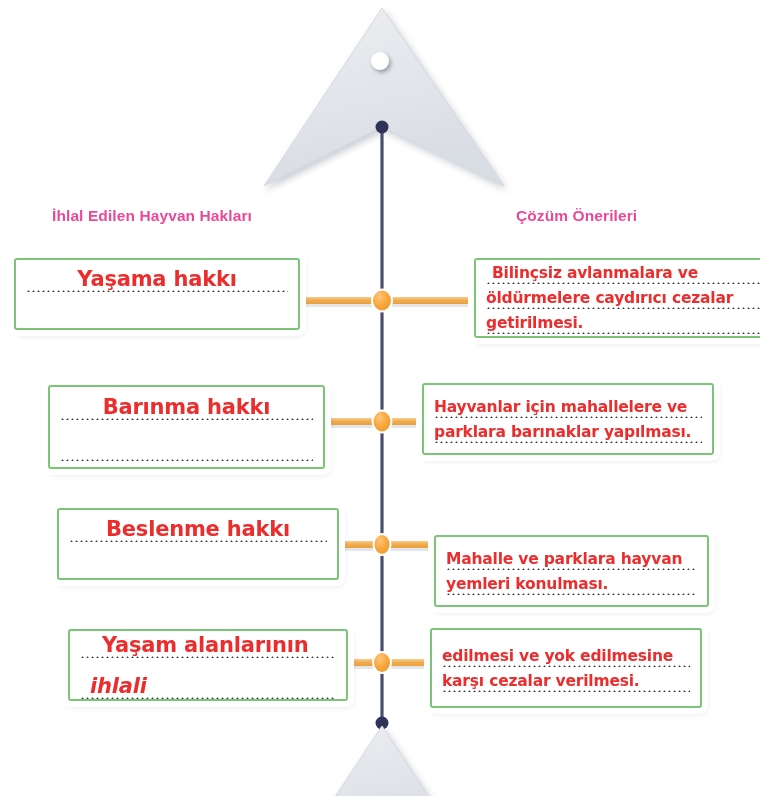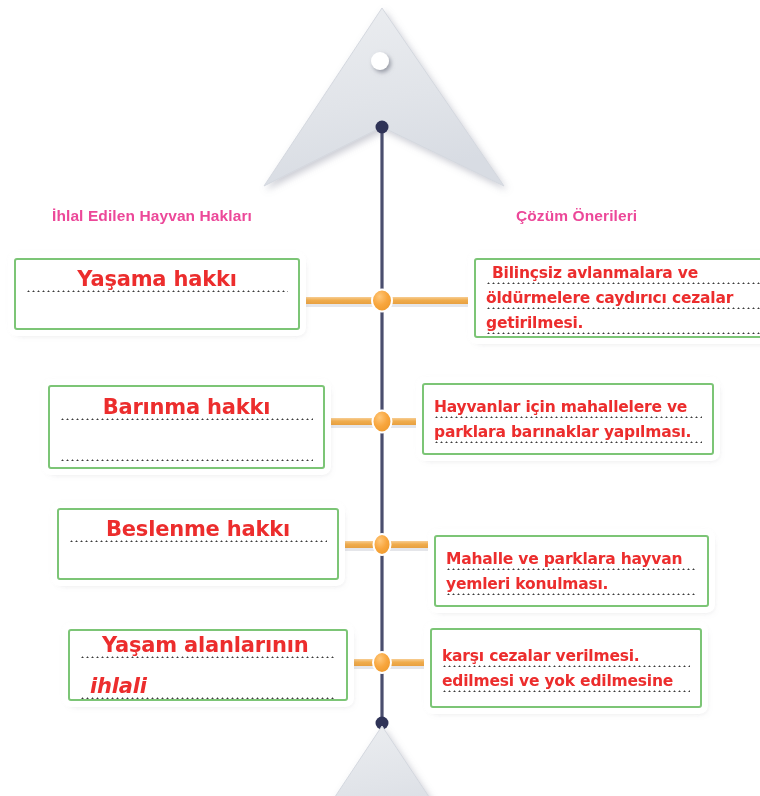--- a/index.html
+++ b/index.html
@@ -263,21 +263,21 @@
   <div class="card right" id="card-r3">
     <div class="ruled">
       <span class="hand">Mahalle ve parklara hayvan</span>
     </div>
     <div class="ruled">
       <span class="hand">yemleri konulması.</span>
     </div>
   </div>
 
   <div class="card right" id="card-r4">
+    <div class="ruled">
+      <span class="hand">edilmesi ve yok edilmesine</span>
+    </div>
     <div class="ruled blank">
       <span class="hand">karşı cezalar verilmesi.</span>
     </div>
-    <div class="ruled">
-      <span class="hand">edilmesi ve yok edilmesine</span>
-    </div>
   </div>
 
 </div>
 
 </body></html>

